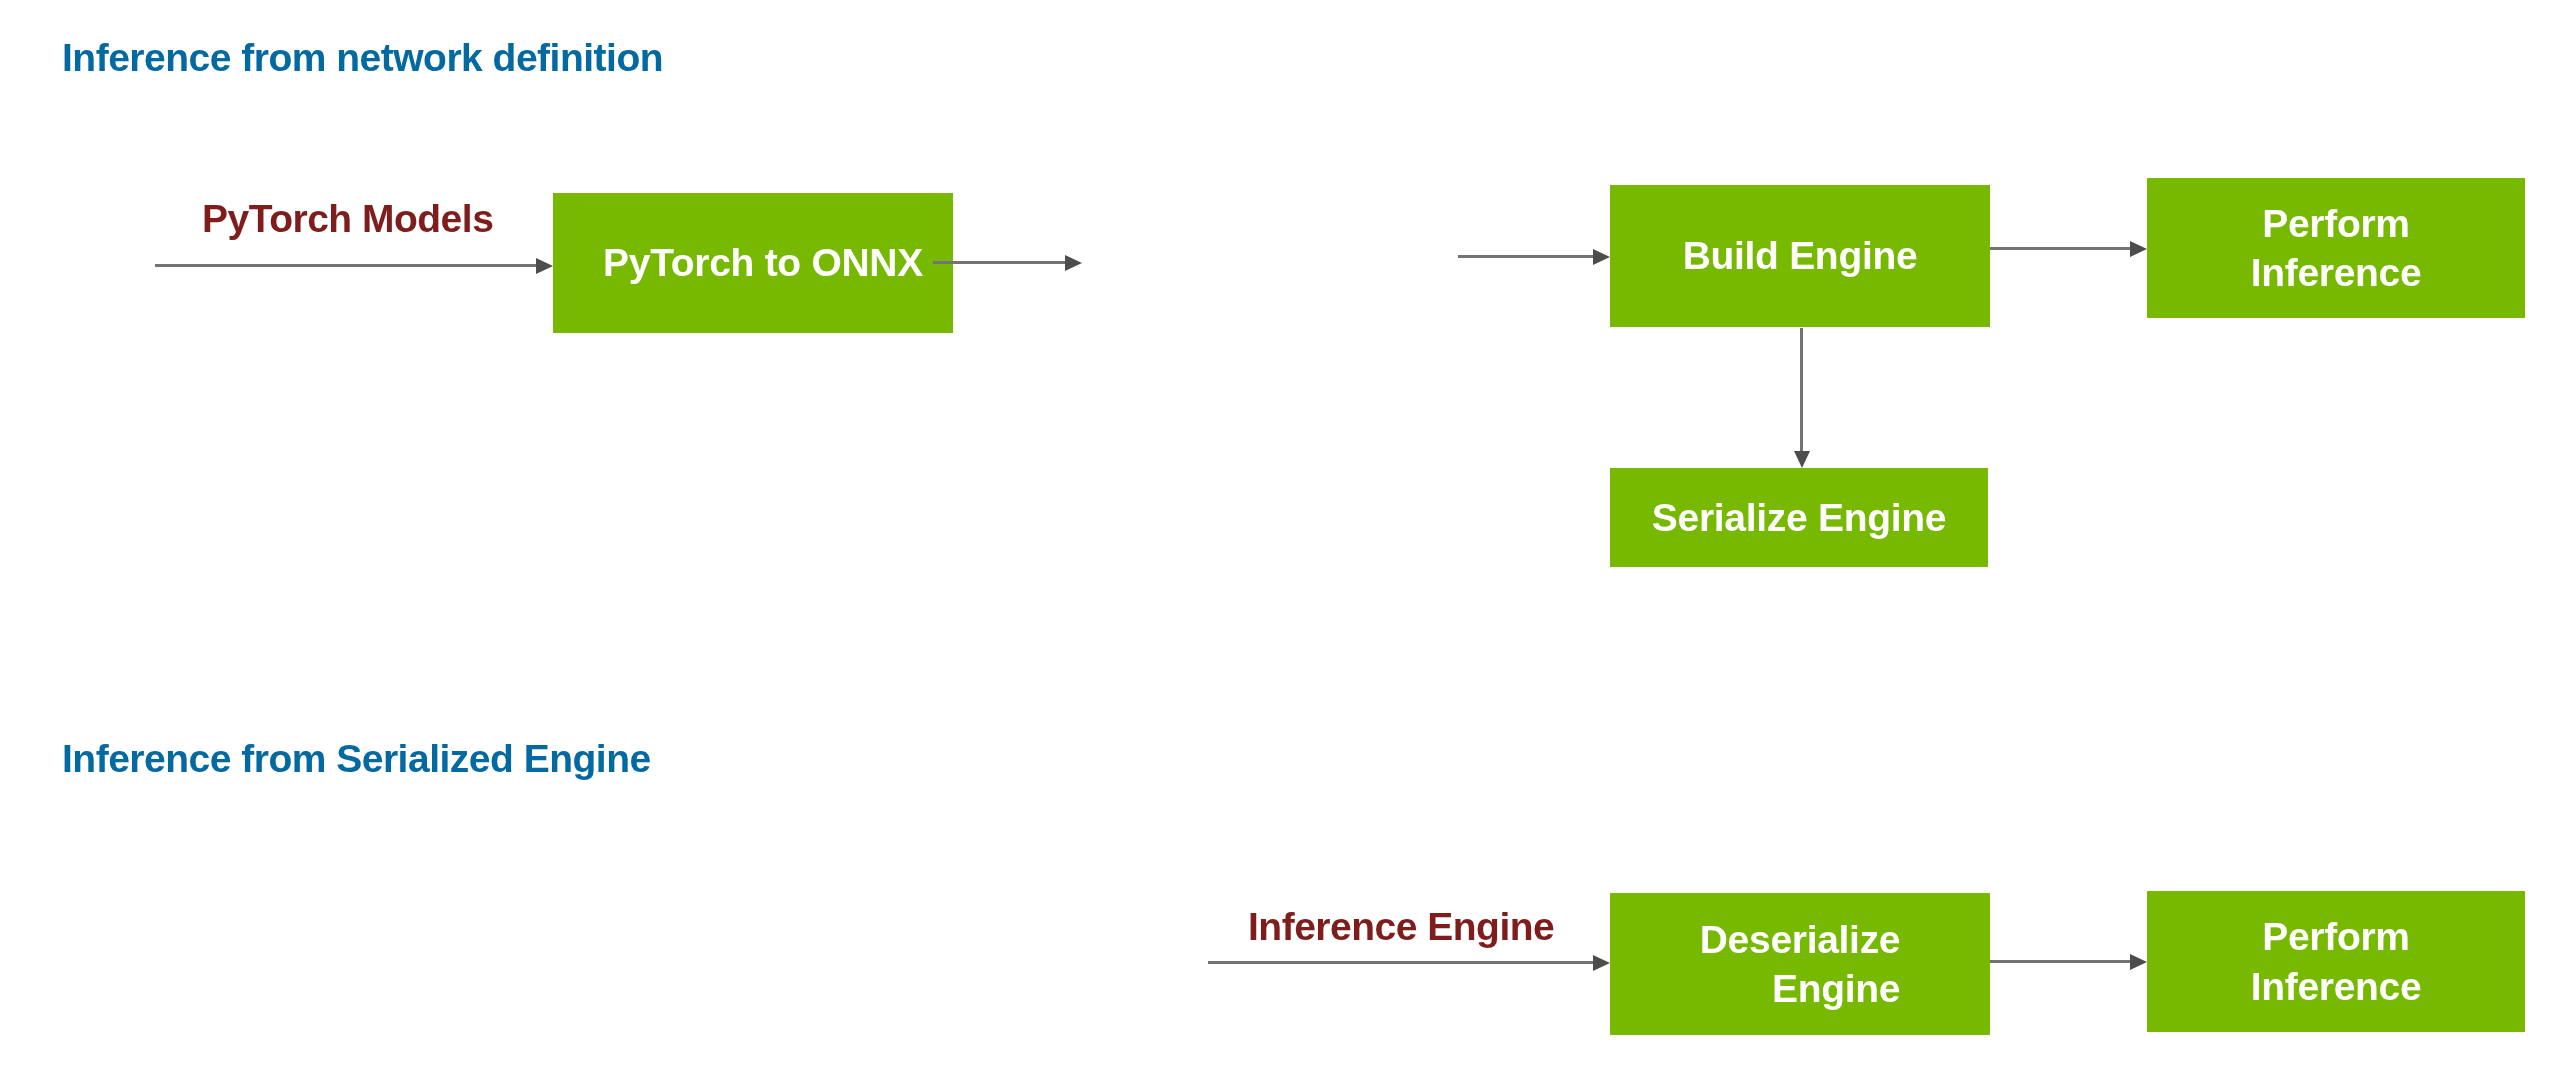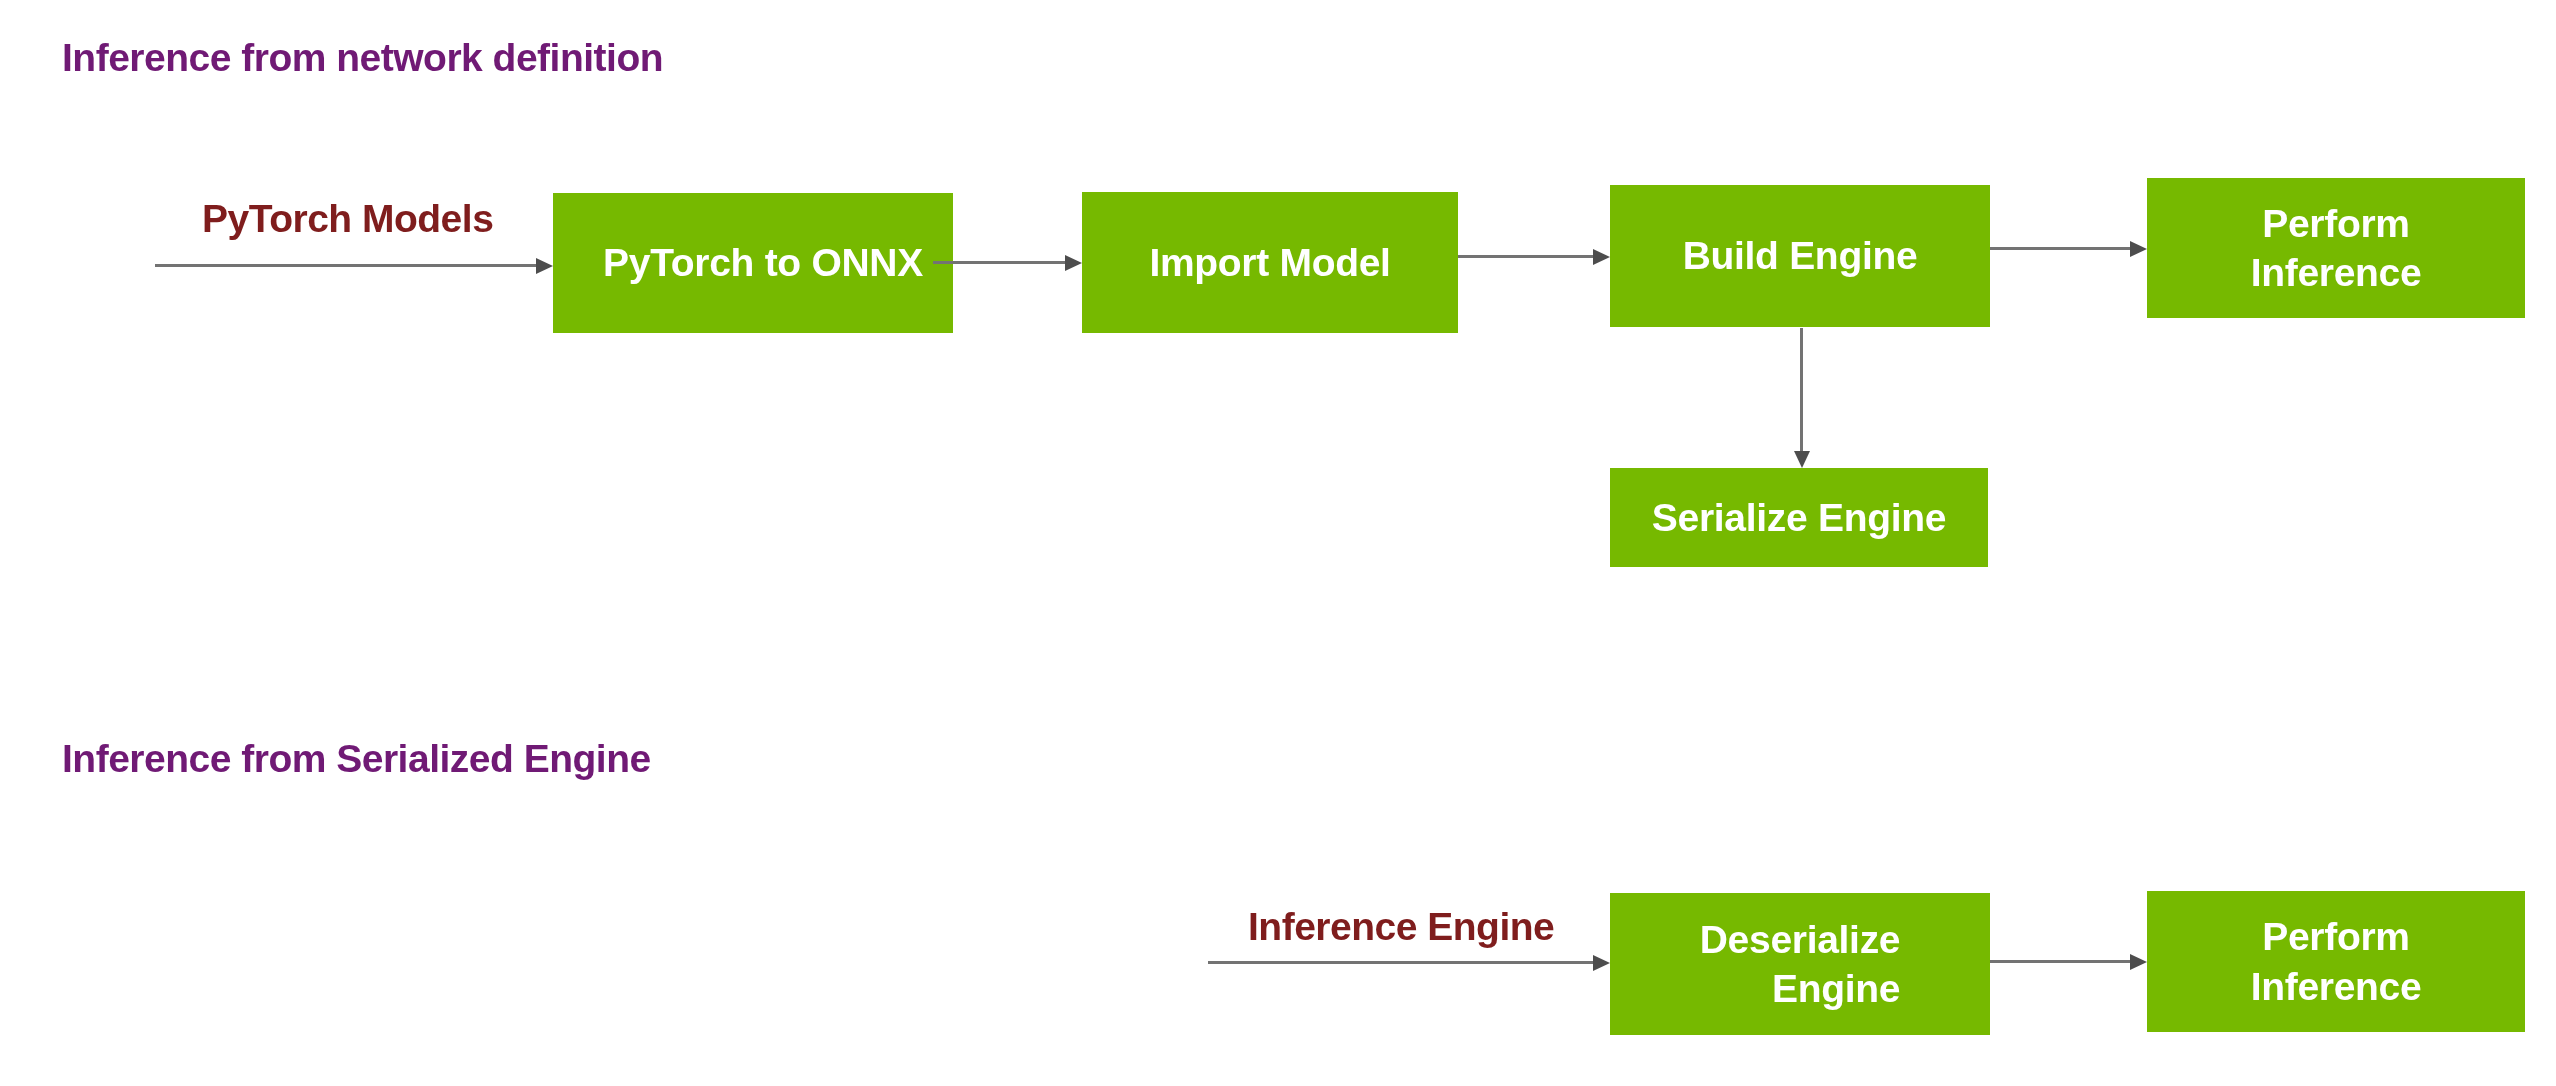--- a/index.html
+++ b/index.html
@@ -12,21 +12,21 @@
     width: 2556px;
     height: 1086px;
     background: #ffffff;
     font-family: "Liberation Sans", sans-serif;
     overflow: hidden;
   }
   .section-title {
     position: absolute;
     font-size: 39px;
     font-weight: 700;
-    color: #701a75;
+    color: #0369a1;
     letter-spacing: -0.5px;
     white-space: nowrap;
   }
   .edge-label {
     position: absolute;
     font-size: 39px;
     font-weight: 700;
     color: #7f1d1d;
     letter-spacing: -0.5px;
     white-space: nowrap;
@@ -84,21 +84,20 @@
   <div class="arrow h" style="left:155px; top:264px; width:381px;">
     <span class="head-right"></span>
   </div>
 
   <div class="node" style="left:553px; top:193px; width:380px; height:140px;padding-left:20px;">PyTorch to ONNX</div>
 
   <div class="arrow h" style="left:933px; top:261px; width:132px;">
     <span class="head-right"></span>
   </div>
 
-  <div class="node" style="left:1082px; top:192px; width:376px; height:141px;">Import Model</div>
 
   <div class="arrow h" style="left:1458px; top:255px; width:135px;">
     <span class="head-right"></span>
   </div>
 
   <div class="node" style="left:1610px; top:185px; width:380px; height:142px;">Build Engine</div>
 
   <div class="arrow h" style="left:1990px; top:247px; width:140px;">
     <span class="head-right"></span>
   </div>

